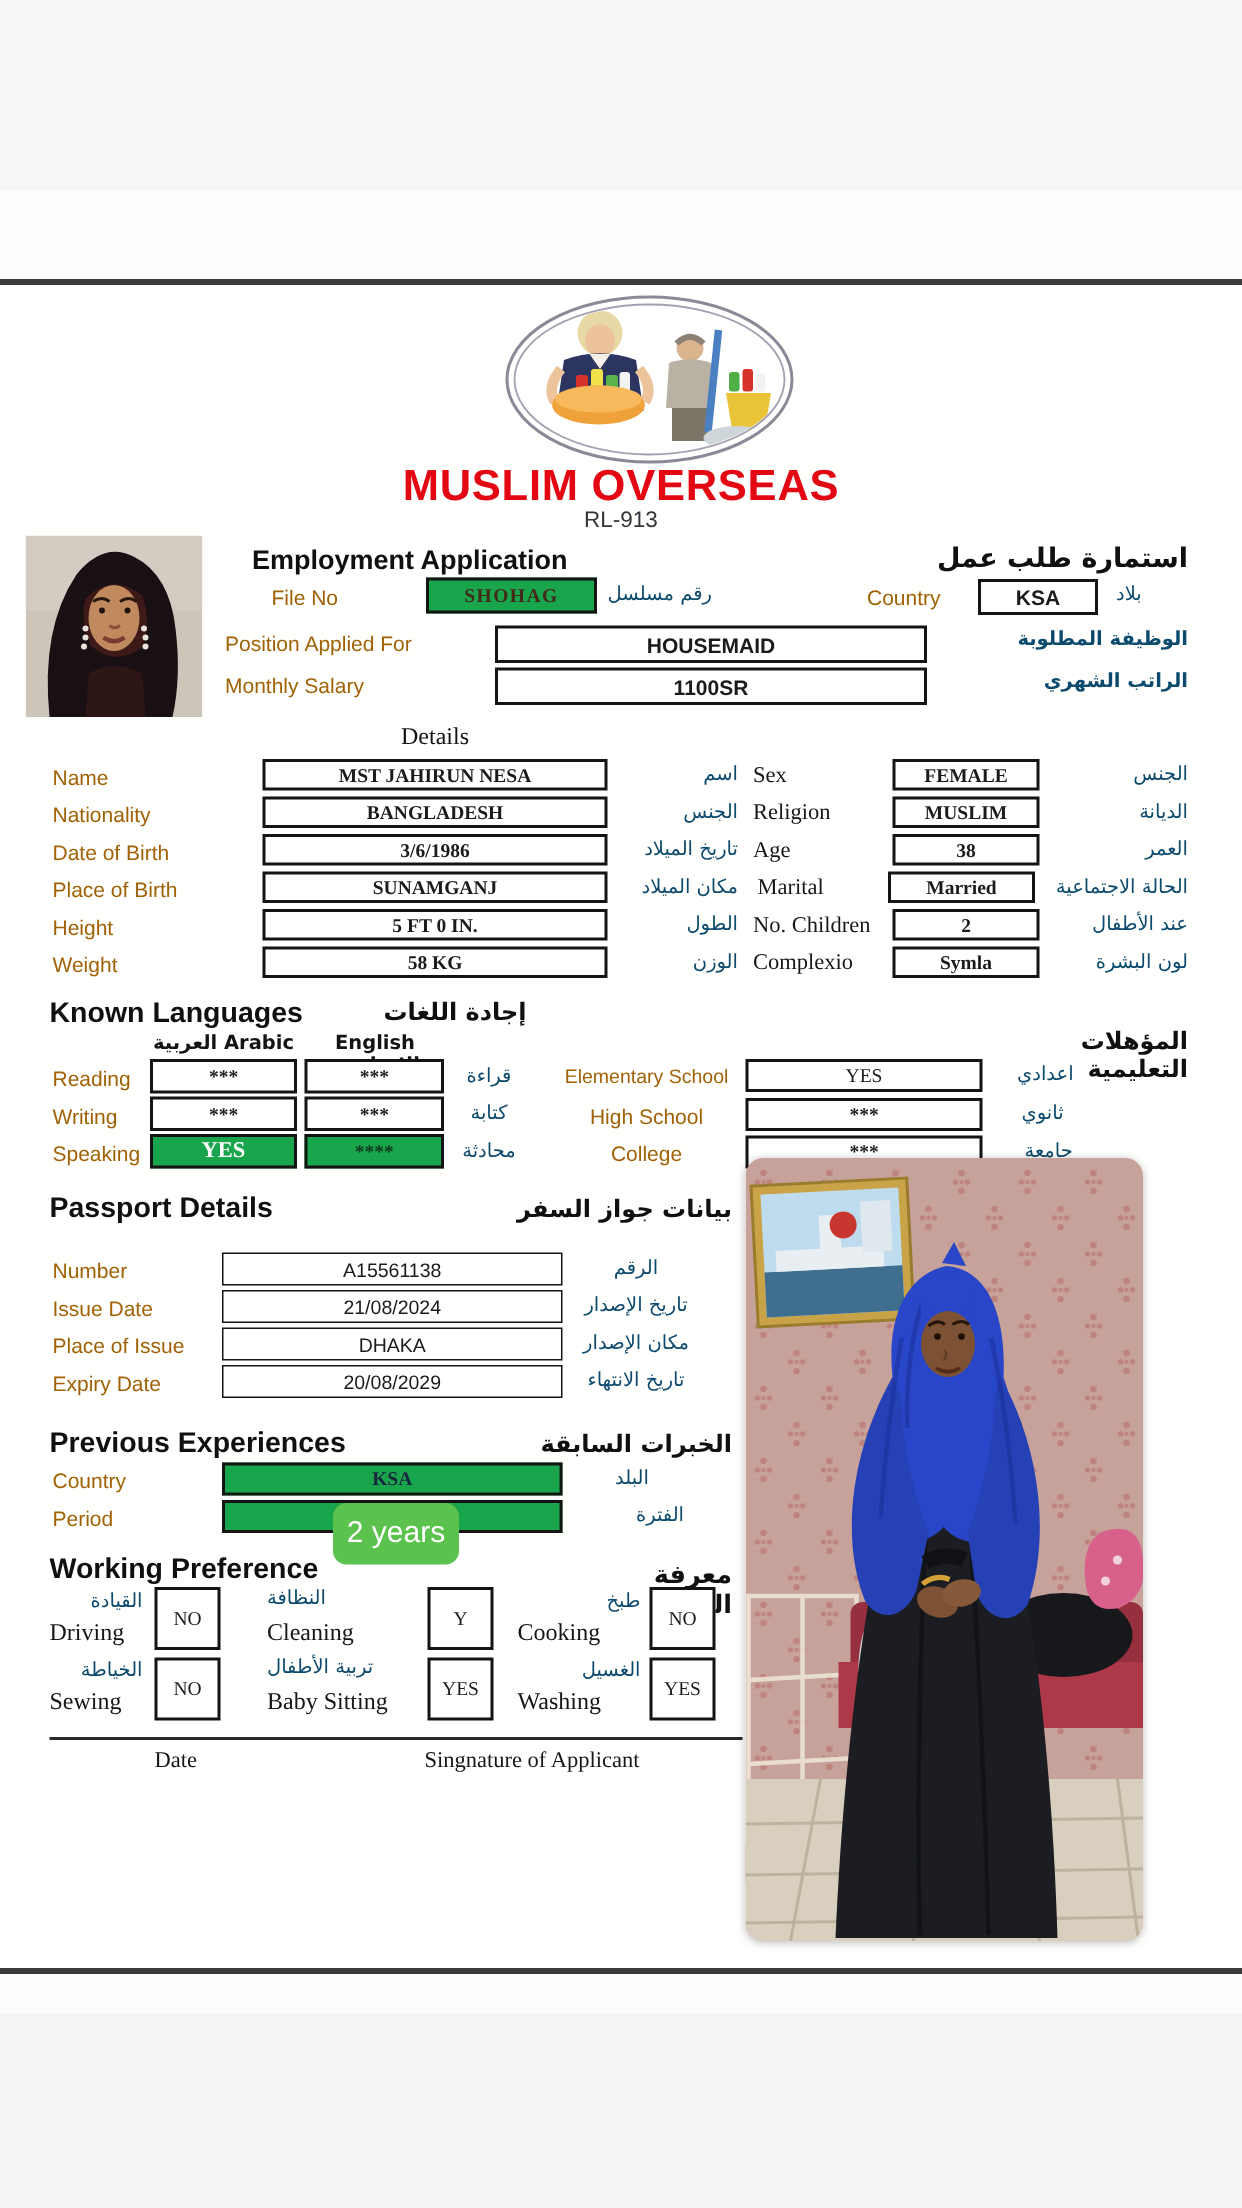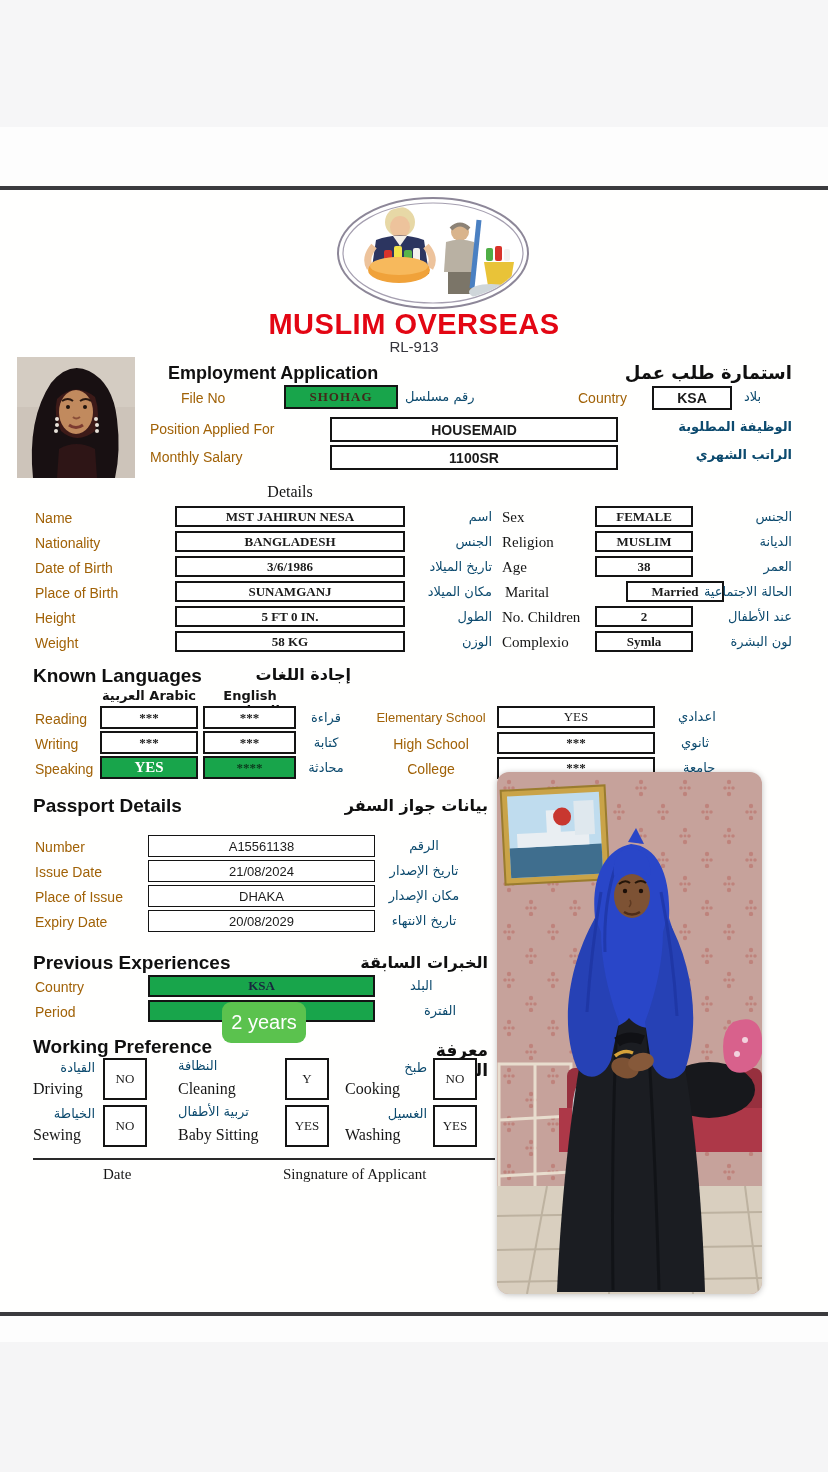--- a/index.html
+++ b/index.html
@@ -198,21 +198,21 @@
     </div>
   <div class="abs arl" style="left:700px;top:534px;width:92px;text-align:right">الديانة</div>
 
   <div class="abs lbl-serif" style="left:502px;top:559px">Age</div>
   <div class="fbox" style="left:595px;top:556px;width:98px;height:21px">
       <span>38</span>
     </div>
   <div class="abs arl" style="left:700px;top:559px;width:92px;text-align:right">العمر</div>
 
   <div class="abs lbl-serif" style="left:505px;top:584px">Marital</div>
-  <div class="fbox" style="left:626px;top:581px;width:98px;height:21px">
+  <div class="fbox" style="left:592px;top:581px;width:98px;height:21px">
       <span>Married</span>
     </div>
   <div class="abs arl" style="left:690px;top:584px;width:102px;text-align:right">الحالة الاجتماعية</div>
 
   <div class="abs lbl-serif" style="left:502px;top:609px">No. Children</div>
   <div class="fbox" style="left:595px;top:606px;width:98px;height:21px">
       <span>2</span>
     </div>
   <div class="abs arl" style="left:700px;top:609px;width:92px;text-align:right">عند الأطفال</div>
 
@@ -247,20 +247,21 @@
 
   <div class="abs lbl" style="left:35px;top:761px">Speaking</div>
   <div class="fbox green" style="left:100px;top:756px;width:98px;height:23px;font-size:15px">
       <span class="wht">YES</span>
     </div>
   <div class="fbox green" style="left:203px;top:756px;width:93px;height:23px">
       <span class="txt-dark-green">****</span>
     </div>
   <div class="abs arl" style="left:300px;top:760px;width:52px;text-align:center">محادثة</div>
 
+  <div class="abs h-ar" style="left:660px;top:684px;width:132px;text-align:right">المؤهلات التعليمية</div>
 
   <div class="abs lbl" style="left:375px;top:710px;width:112px;text-align:center;font-size:13px">Elementary School</div>
   <div class="fbox v-sans" style="left:497px;top:706px;width:158px;height:22px;font-family:'Liberation Serif',serif">
       <span>YES</span>
     </div>
   <div class="abs arl" style="left:678px;top:709px">اعدادي</div>
 
   <div class="abs lbl" style="left:375px;top:736px;width:112px;text-align:center">High School</div>
   <div class="fbox" style="left:497px;top:732px;width:158px;height:22px">
       <span>***</span>

